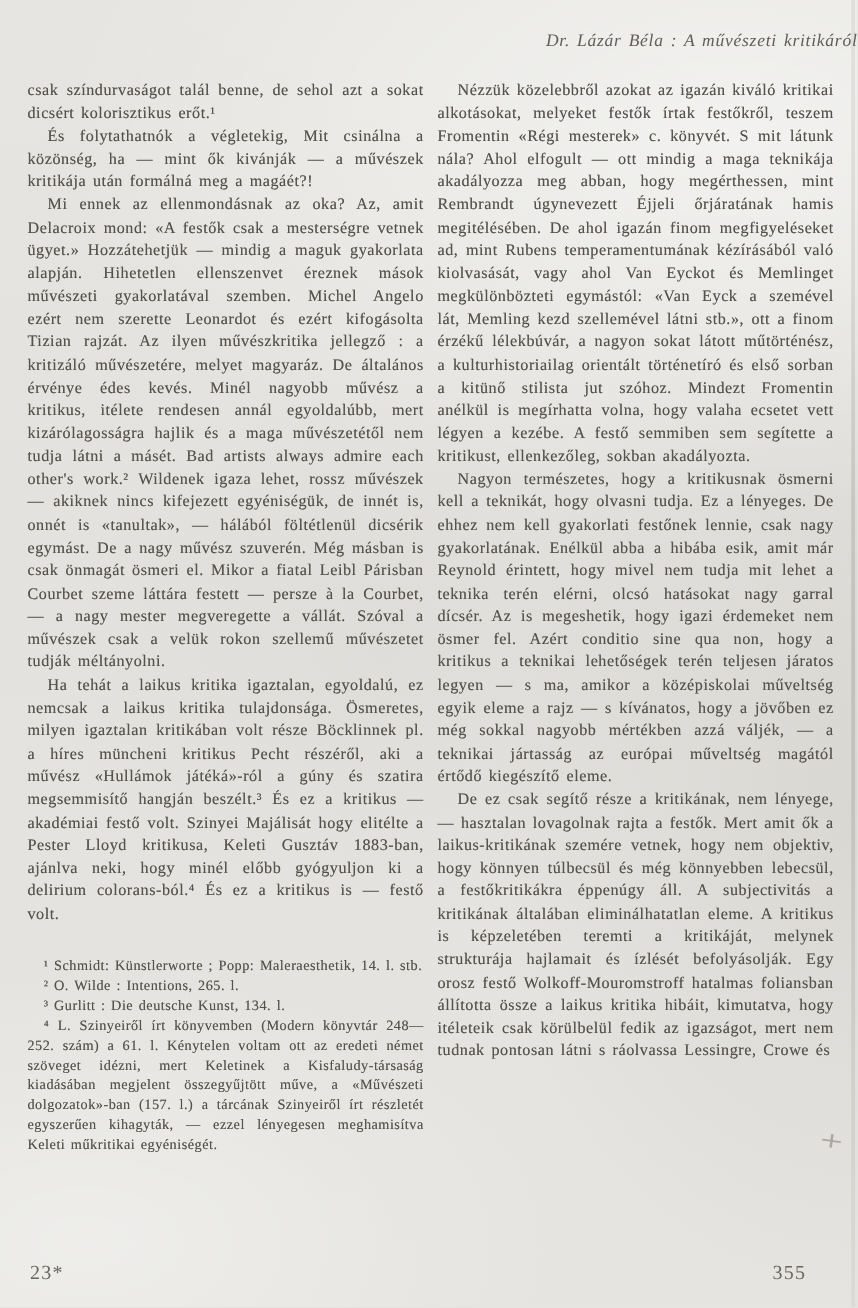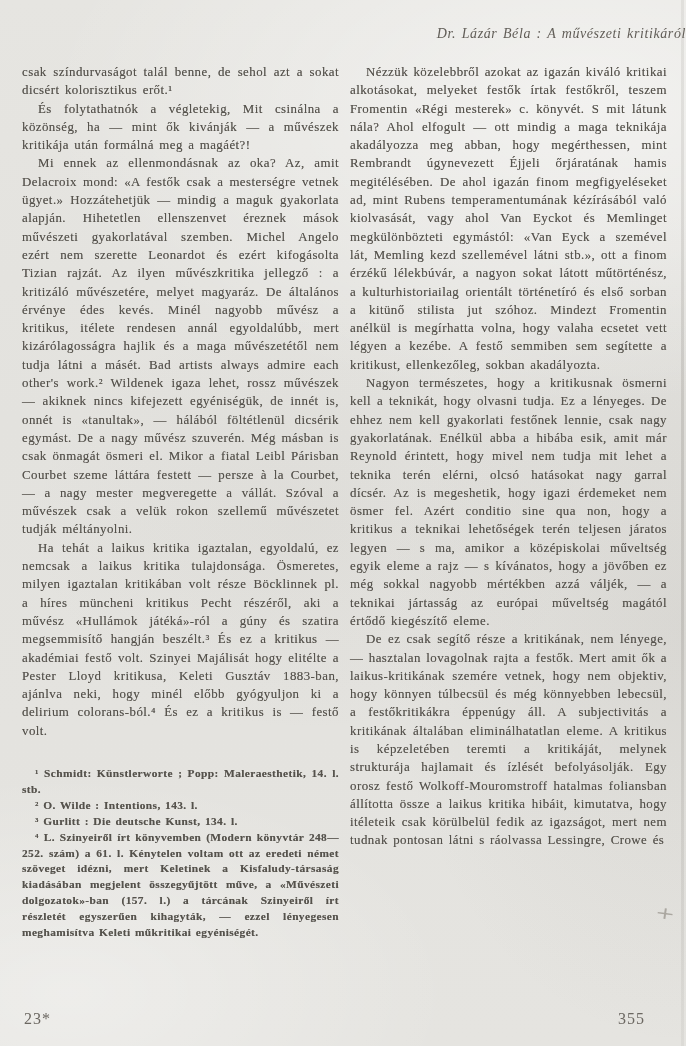--- a/index.html
+++ b/index.html
@@ -50,21 +50,21 @@
   }
   .col p { margin: 0; }
   .col p.indent { text-indent: 16px; }
   .footnotes {
     margin-top: 26px;
     font-size: 11.4px;
     line-height: 15.9px;
     letter-spacing: 0.4px;
     word-spacing: 1.2px;
   }
-  .footnotes p { text-indent: 13px; margin: 0; font-weight: bold; }
+  .footnotes p { text-indent: 13px; margin: 0; }
   .footer-sig, .footer-page {
     position: absolute;
     bottom: 18px;
     font-size: 16px;
     letter-spacing: 1px;
     color: #6b6761;
   }
   .footer-sig { left: 24px; }
   .footer-page { right: 41px; }
   .pencil-mark {
@@ -95,21 +95,21 @@
   <div class="columns">
 
     <div class="col">
       <p>csak színdurvaságot talál benne, de sehol azt a sokat dicsért kolorisztikus erőt.¹</p>
       <p class="indent">És folytathatnók a végletekig, Mit csinálna a közönség, ha — mint ők kivánják — a művészek kritikája után formálná meg a magáét?!</p>
       <p class="indent">Mi ennek az ellenmondásnak az oka? Az, amit Delacroix mond: «A festők csak a mesterségre vetnek ügyet.» Hozzátehetjük — mindig a maguk gyakorlata alapján. Hihetetlen ellenszenvet éreznek mások művészeti gyakorlatával szemben. Michel Angelo ezért nem szerette Leonardot és ezért kifogásolta Tizian rajzát. Az ilyen művészkritika jellegző : a kritizáló művészetére, melyet magyaráz. De általános érvénye édes kevés. Minél nagyobb művész a kritikus, itélete rendesen annál egyoldalúbb, mert kizárólagosságra hajlik és a maga művészetétől nem tudja látni a másét. Bad artists always admire each other's work.² Wildenek igaza lehet, rossz művészek — akiknek nincs kifejezett egyéniségük, de innét is, onnét is «tanultak», — hálából föltétlenül dicsérik egymást. De a nagy művész szuverén. Még másban is csak önmagát ösmeri el. Mikor a fiatal Leibl Párisban Courbet szeme láttára festett — persze à la Courbet, — a nagy mester megveregette a vállát. Szóval a művészek csak a velük rokon szellemű művészetet tudják méltányolni.</p>
       <p class="indent">Ha tehát a laikus kritika igaztalan, egyoldalú, ez nemcsak a laikus kritika tulajdonsága. Ösmeretes, milyen igaztalan kritikában volt része Böcklinnek pl. a híres müncheni kritikus Pecht részéről, aki a művész «Hullámok játéká»-ról a gúny és szatira megsemmisítő hangján beszélt.³ És ez a kritikus — akadémiai festő volt. Szinyei Majálisát hogy elitélte a Pester Lloyd kritikusa, Keleti Gusztáv 1883-ban, ajánlva neki, hogy minél előbb gyógyuljon ki a delirium colorans-ból.⁴ És ez a kritikus is — festő volt.</p>
 
       <div class="footnotes">
         <p>¹ Schmidt: Künstlerworte ; Popp: Maleraesthetik, 14. l. stb.</p>
-        <p>² O. Wilde : Intentions, 143. l.</p>
+        <p>² O. Wilde : Intentions, 265. l.</p>
         <p>³ Gurlitt : Die deutsche Kunst, 134. l.</p>
         <p>⁴ L. Szinyeiről írt könyvemben (Modern könyvtár 248—252. szám) a 61. l. Kénytelen voltam ott az eredeti német szöveget idézni, mert Keletinek a Kisfaludy-társaság kiadásában megjelent összegyűjtött műve, a «Művészeti dolgozatok»-ban (157. l.) a tárcának Szinyeiről írt részletét egyszerűen kihagyták, — ezzel lényegesen meghamisítva Keleti műkritikai egyéniségét.</p>
       </div>
     </div>
 
     <div class="col">
       <p class="indent">Nézzük közelebbről azokat az igazán kiváló kritikai alkotásokat, melyeket festők írtak festőkről, teszem Fromentin «Régi mesterek» c. könyvét. S mit látunk nála? Ahol elfogult — ott mindig a maga teknikája akadályozza meg abban, hogy megérthessen, mint Rembrandt úgynevezett Éjjeli őrjáratának hamis megitélésében. De ahol igazán finom megfigyeléseket ad, mint Rubens temperamentumának kézírásából való kiolvasását, vagy ahol Van Eyckot és Memlinget megkülönbözteti egymástól: «Van Eyck a szemével lát, Memling kezd szellemével látni stb.», ott a finom érzékű lélekbúvár, a nagyon sokat látott műtörténész, a kulturhistoriailag orientált történetíró és első sorban a kitünő stilista jut szóhoz. Mindezt Fromentin anélkül is megírhatta volna, hogy valaha ecsetet vett légyen a kezébe. A festő semmiben sem segítette a kritikust, ellenkezőleg, sokban akadályozta.</p>
       <p class="indent">Nagyon természetes, hogy a kritikusnak ösmerni kell a teknikát, hogy olvasni tudja. Ez a lényeges. De ehhez nem kell gyakorlati festőnek lennie, csak nagy gyakorlatának. Enélkül abba a hibába esik, amit már Reynold érintett, hogy mivel nem tudja mit lehet a teknika terén elérni, olcsó hatásokat nagy garral dícsér. Az is megeshetik, hogy igazi érdemeket nem ösmer fel. Azért conditio sine qua non, hogy a kritikus a teknikai lehetőségek terén teljesen járatos legyen — s ma, amikor a középiskolai műveltség egyik eleme a rajz — s kívánatos, hogy a jövőben ez még sokkal nagyobb mértékben azzá váljék, — a teknikai jártasság az európai műveltség magától értődő kiegészítő eleme.</p>
       <p class="indent">De ez csak segítő része a kritikának, nem lényege, — hasztalan lovagolnak rajta a festők. Mert amit ők a laikus-kritikának szemére vetnek, hogy nem objektiv, hogy könnyen túlbecsül és még könnyebben lebecsül, a festőkritikákra éppenúgy áll. A subjectivitás a kritikának általában eliminálhatatlan eleme. A kritikus is képzeletében teremti a kritikáját, melynek strukturája hajlamait és ízlését befolyásolják. Egy orosz festő Wolkoff-Mouromstroff hatalmas foliansban állította össze a laikus kritika hibáit, kimutatva, hogy itéleteik csak körülbelül fedik az igazságot, mert nem tudnak pontosan látni s ráolvassa Lessingre, Crowe és</p>
     </div>

